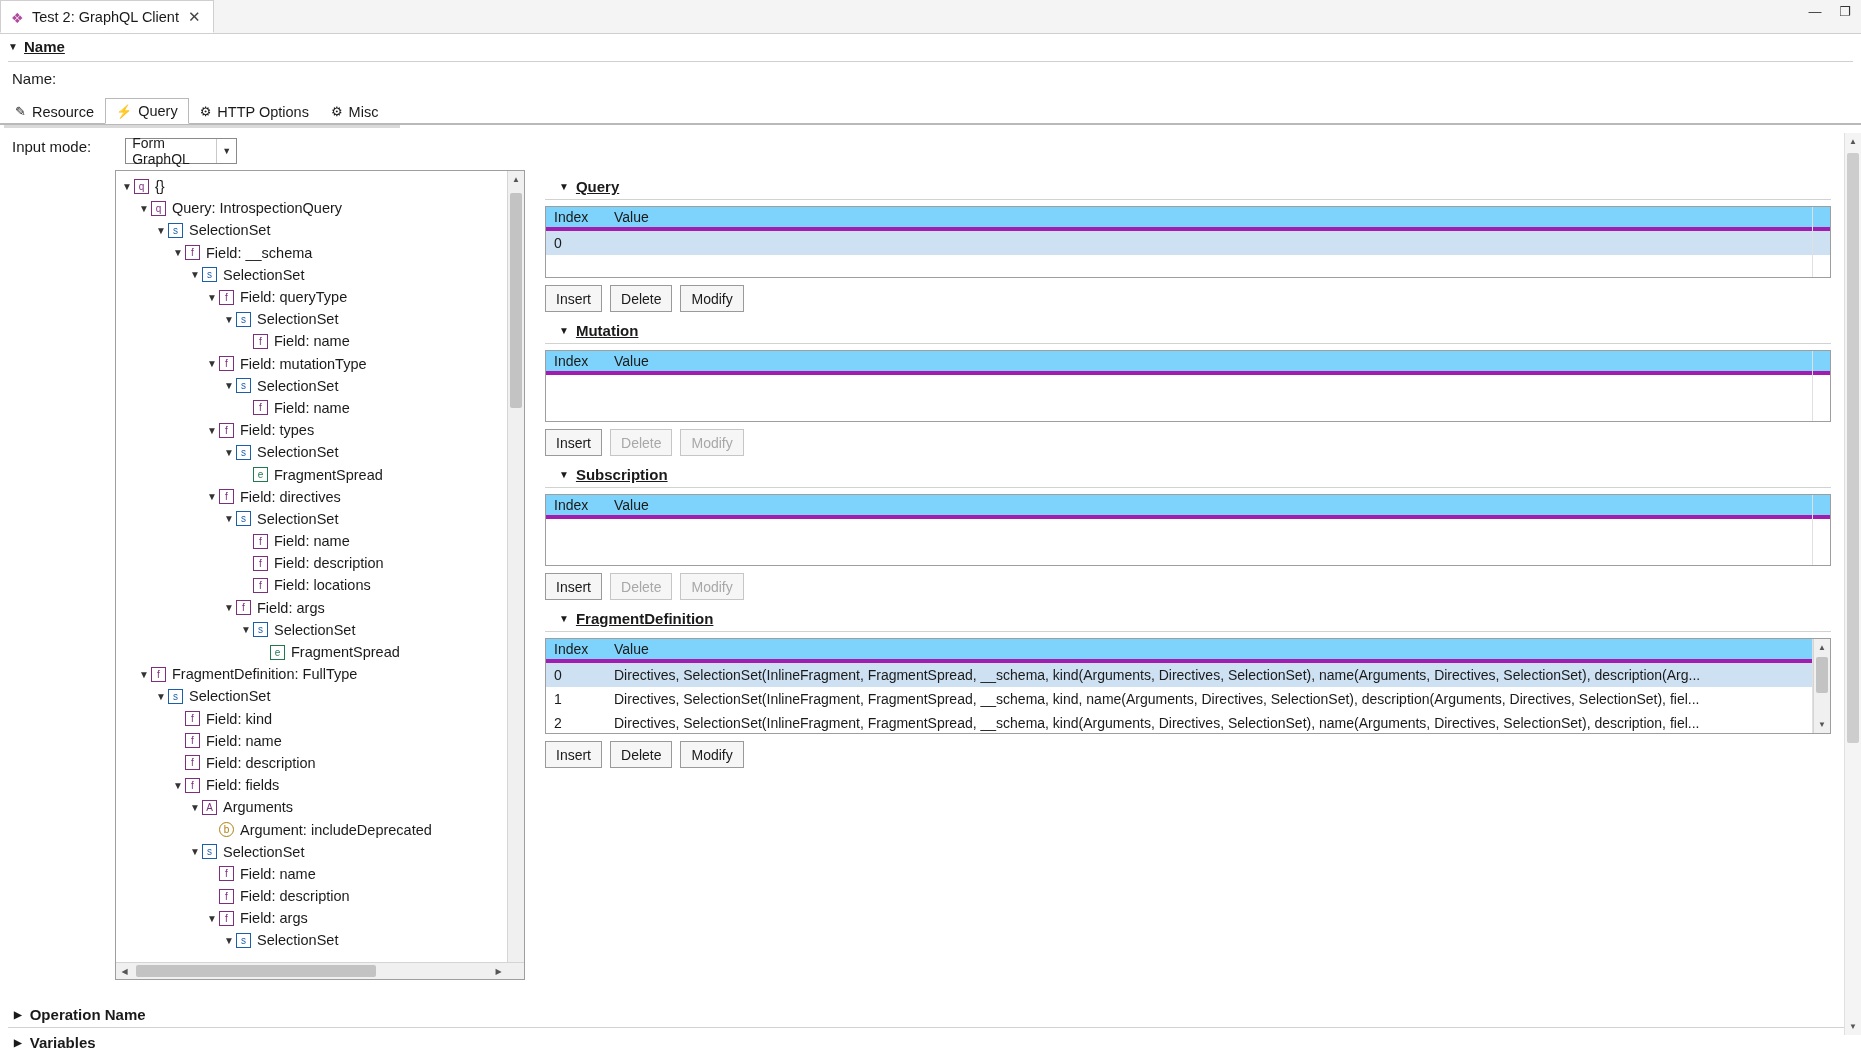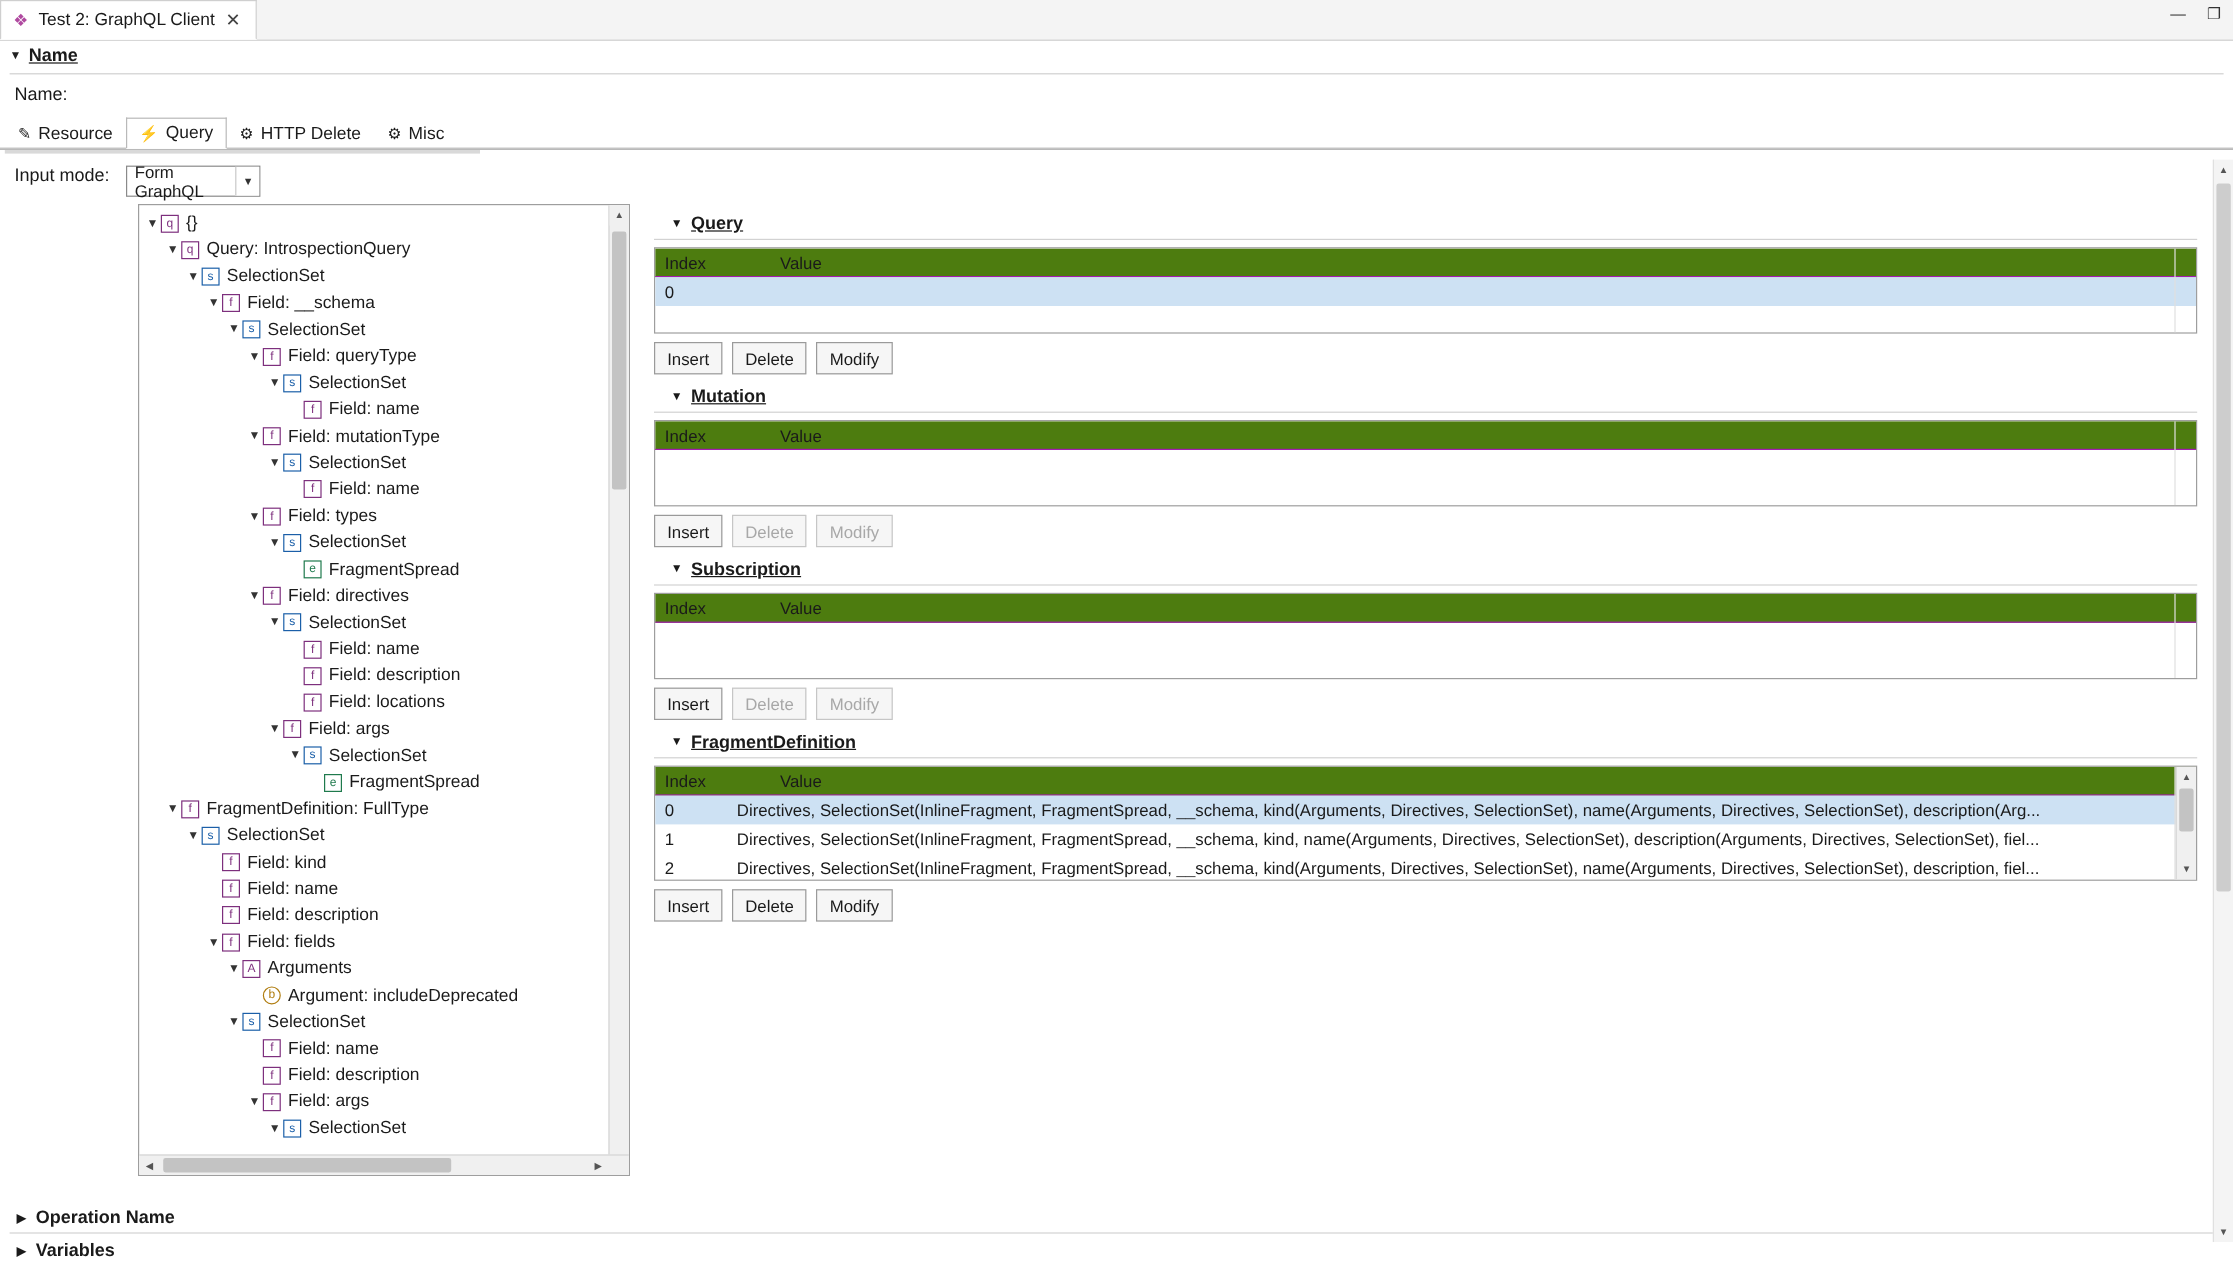--- a/index.html
+++ b/index.html
@@ -157,20 +157,21 @@
     width: 112px;
     height: 26px;
     border: 1px solid #8a8a8a;
     background: #fff;
     display: flex;
     align-items: center;
     justify-content: space-between;
     padding: 0 0 0 6px;
     font-size: 14px;
     cursor: pointer;
+    margin-left: 20px;
   }
   .combo .arrowbox {
     width: 22px;
     height: 24px;
     border-left: 1px solid #c9c9c9;
     display: flex;
     align-items: center;
     justify-content: center;
     font-size: 9px;
     color: #333;
@@ -302,25 +303,24 @@
   }
   .grid-box {
     border: 1px solid #9e9e9e;
     background: #fff;
     position: relative;
     overflow: hidden;
   }
   .grid-head {
     display: flex;
     height: 24px;
-    border-bottom: 1px solid #a21caf;
+    border-bottom: 4px solid #a21caf;
     font-size: 14px;
     align-items: center;
-    background: #4d7c0f;
-    gap: 36px;
+    background: #7dd3fc;
   }
   .col-index { width: 62px; padding-left: 8px; }
   .col-value { flex: 1; padding-left: 6px; }
   .grid-row {
     display: flex;
     height: 24px;
     align-items: center;
     font-size: 14px;
     white-space: nowrap;
     overflow: hidden;
@@ -445,21 +445,21 @@
   <div class="ui-tab">
     <span class="tico">✎</span>
     <span>Resource</span>
   </div>
   <div class="ui-tab active">
     <span class="tico" style="color:#d8a200">⚡</span>
     <span>Query</span>
   </div>
   <div class="ui-tab">
     <span class="tico">⚙</span>
-    <span>HTTP Delete</span>
+    <span>HTTP Options</span>
   </div>
   <div class="ui-tab">
     <span class="tico">⚙</span>
     <span>Misc</span>
   </div>
 </div>
 <div class="tabunderline"></div>
 
 <div class="inputmode-row">
   <span>Input mode:</span>

